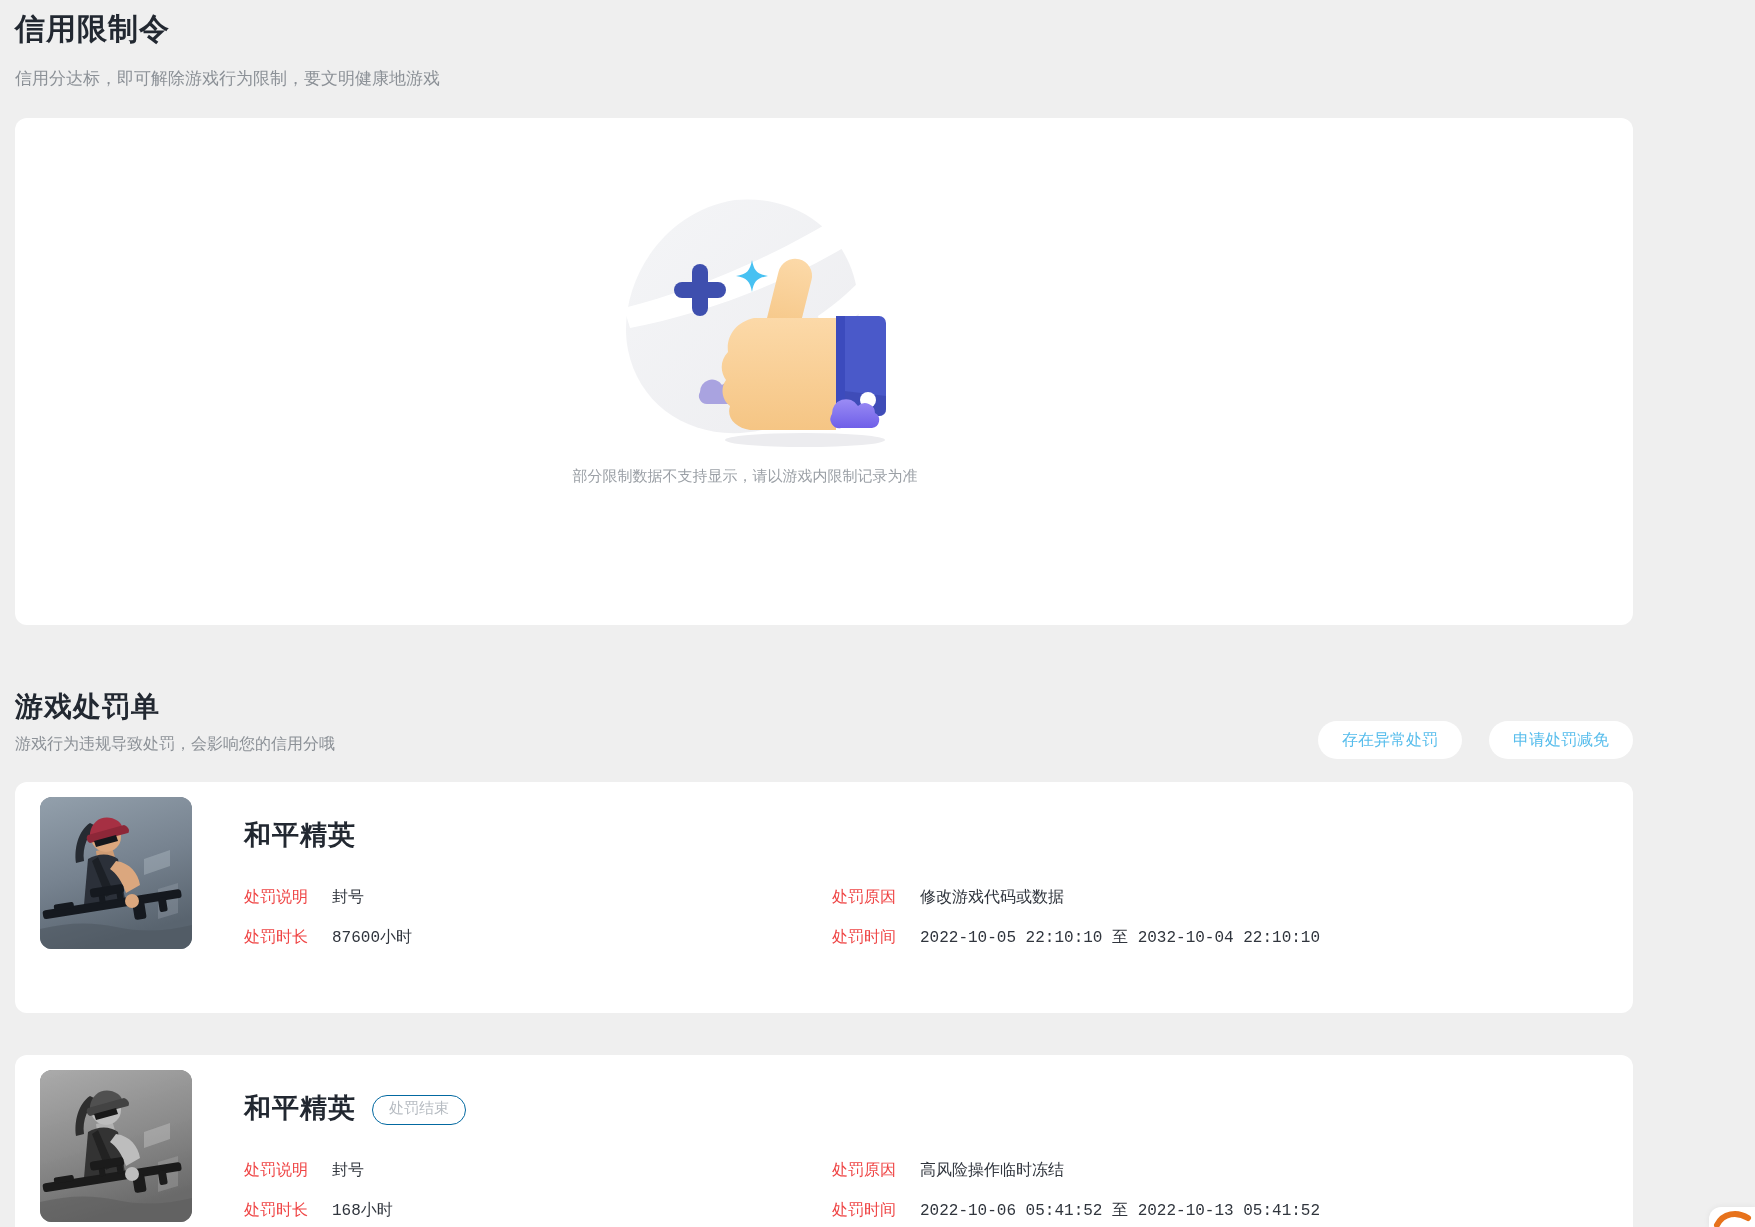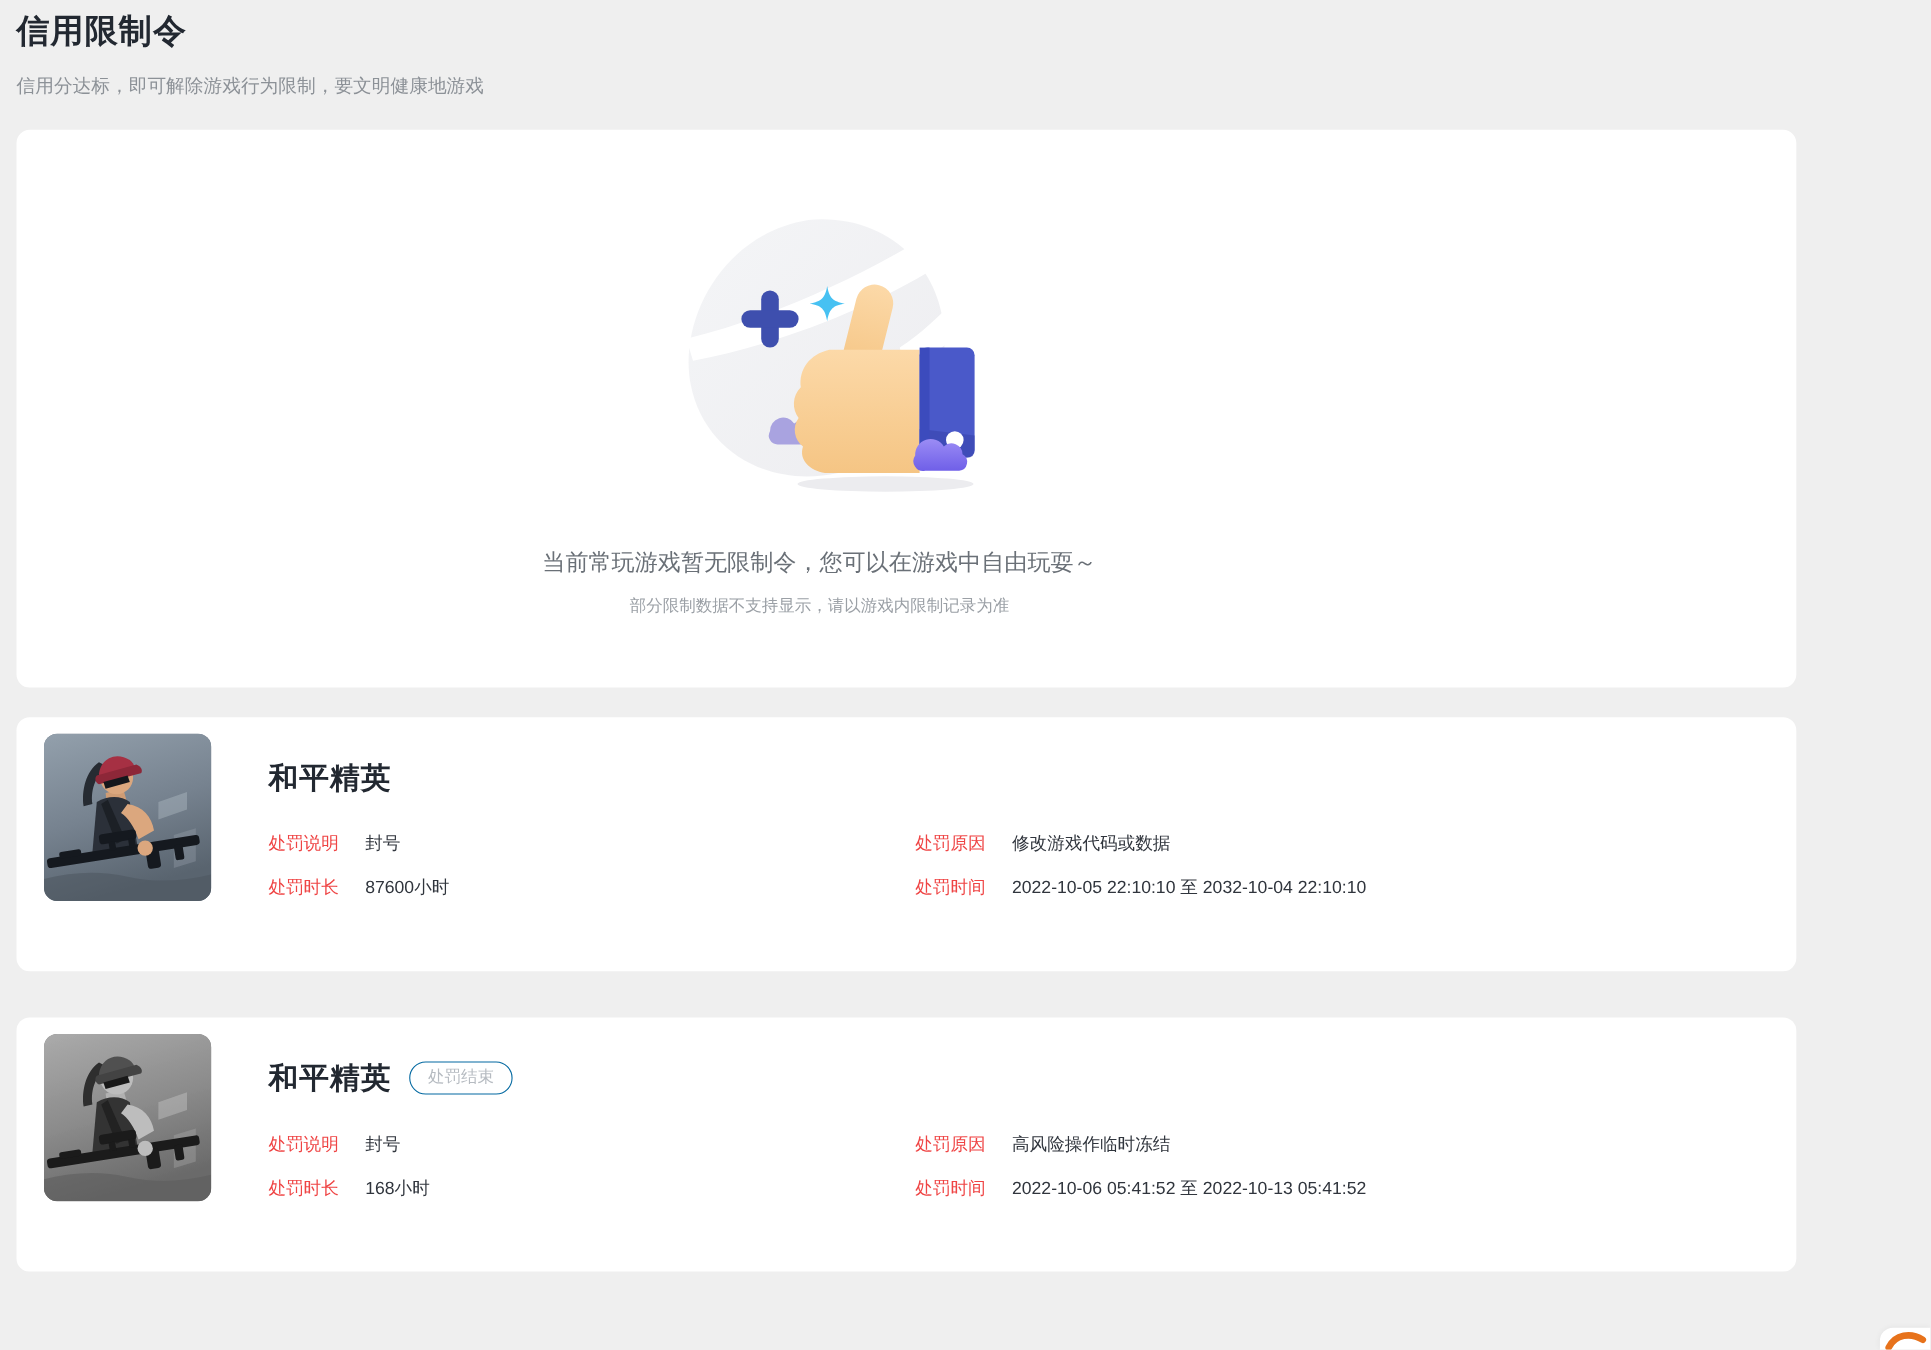--- a/index.html
+++ b/index.html
@@ -21,21 +21,21 @@
   .section-header{margin-top:64px;display:flex;justify-content:space-between;align-items:flex-end;}
   .section-title{font-size:28px;font-weight:700;margin:0;line-height:36px;color:#222831;letter-spacing:1px;}
   .section-sub{margin:8px 0 0;font-size:16px;color:#8c9197;line-height:22px;}
   .actions{display:flex;gap:27px;margin-bottom:-4px;}
   .pill-btn{
     height:38px;line-height:38px;padding:0 24px;background:#fff;border:none;border-radius:19px;
     color:#57bdec;font-size:16px;cursor:pointer;font-family:inherit;white-space:nowrap;
   }
 
   .punish-card{margin-top:27px;background:#fff;border-radius:12px;height:231px;box-sizing:border-box;
-    padding:15px 25px;display:flex;}
+    padding:15px 25px;display:flex;font-family:Liberation Mono, monospace;}
   .punish-card.second{margin-top:42px;}
   .thumb{width:152px;height:152px;border-radius:12px;overflow:hidden;flex:none;background:#6d7a88;}
   .thumb.gray{filter:grayscale(1) brightness(1.08);}
   .thumb svg{display:block;}
   .info{margin-left:52px;flex:1;padding-top:22px;min-width:0;}
   .title-row{display:flex;align-items:center;}
   .game-title{font-size:27px;font-weight:700;margin:0;line-height:36px;color:#222831;letter-spacing:1px;}
   .badge{margin-left:16px;font-size:15px;color:#b6bbc1;border:1px solid #0369a1;border-radius:15px;
     padding:0 16px;height:28px;line-height:27px;white-space:nowrap;}
   .rows{margin-top:32px;}
@@ -94,25 +94,34 @@
             <rect x="236" y="126" width="50" height="100" rx="7" fill="#4a59c9"></rect>
             <path d="M236 200 L286 206 L286 219 Q286 226 279 226 L236 226 Z" fill="#3a47b0" opacity="0.7"></path>
             <rect x="236" y="126" width="9" height="100" fill="#3c4bbd"></rect>
             <circle cx="268" cy="210" r="8" fill="#ffffff"></circle>
           </g>
           <g>
             <path fill="url(#purpG)" d="M232 224 a14 14 0 0 1 26 -8 a10 10 0 0 1 17 7 a8 8 0 0 1 -3 15 l-31 0 a9 9 0 0 1 -9 -14 z"></path>
           </g>
         </svg>
       </span>
-      <p class="empty-main">当前常玩游戏暂无限制令，您可以在游戏中自由玩耍～</p>
       <p class="empty-sub">部分限制数据不支持显示，请以游戏内限制记录为准</p>
     </div>
   </section>
 
+  <div class="section-header">
+    <div>
+      <h2 class="section-title">游戏处罚单</h2>
+      <p class="section-sub">游戏行为违规导致处罚，会影响您的信用分哦</p>
+    </div>
+    <div class="actions">
+      <button class="pill-btn">存在异常处罚</button>
+      <button class="pill-btn">申请处罚减免</button>
+    </div>
+  </div>
 
   <section class="punish-card">
     <div class="thumb">
       <svg viewBox="0 0 152 152" width="152" height="152" aria-hidden="true">
         <defs>
           <linearGradient id="skyA" x1="0" y1="0" x2="0.3" y2="1">
             <stop offset="0" stop-color="#93a0ac"></stop>
               <stop offset="0.55" stop-color="#76828f"></stop>
               <stop offset="1" stop-color="#59646f"></stop>
           </linearGradient>

